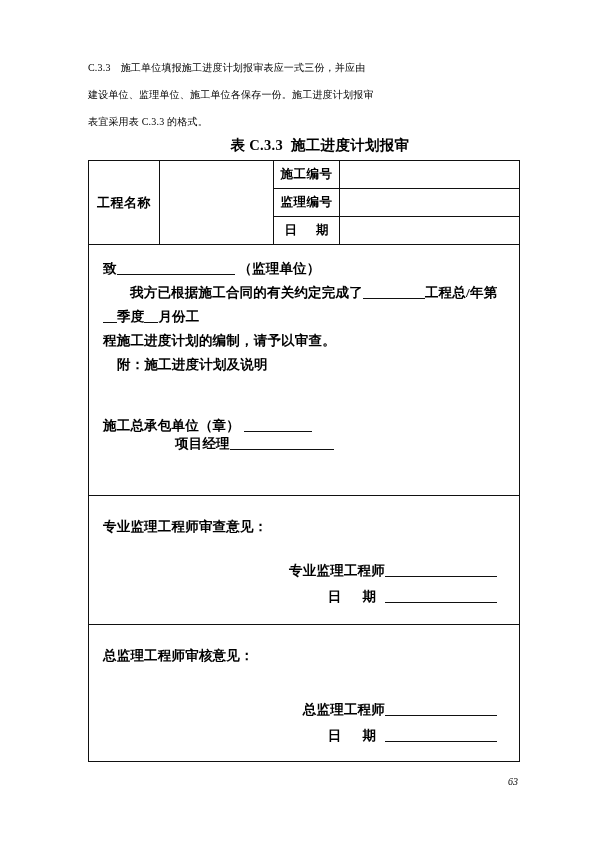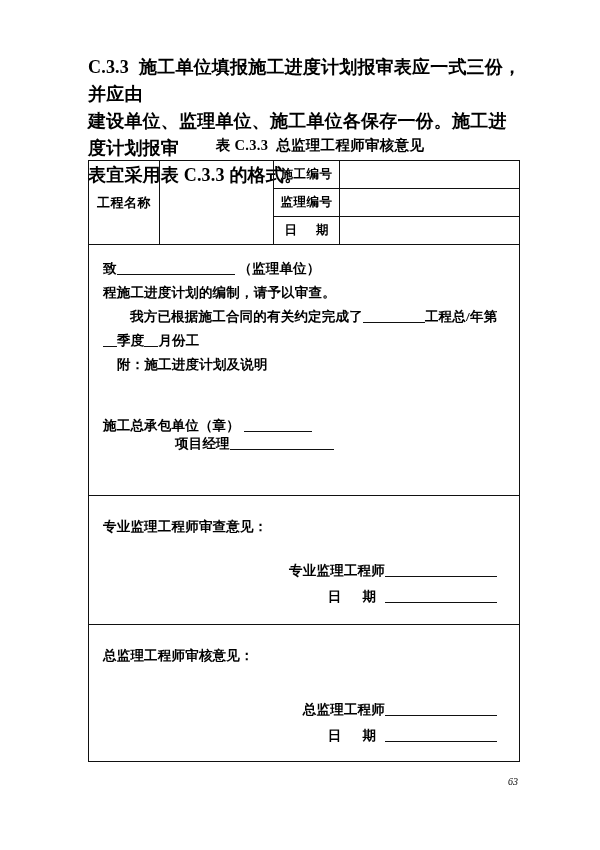--- a/index.html
+++ b/index.html
@@ -15,23 +15,23 @@
     position: relative;
     overflow: hidden;
   }
 
   
   .intro {
     position: absolute;
     left: 88px;
     top: 54px;
     width: 434px;
-    font-size: 18px;
+    font-size: 10px;
     line-height: 27px;
-    font-weight: bold;
+    font-weight: normal;
     letter-spacing: 0.2px;
   }
   .intro .clause-no {
     font-family: "Liberation Serif", serif;
     margin-right: 10px;
   }
   .intro .l2 { text-indent: 0; }
 
   
   .table-caption {
@@ -197,21 +197,21 @@
 
 <div class="intro">
   <div class="l1">
     <span class="clause-no">C.3.3</span><span>施工单位填报施工进度计划报审表应一式三份，并应由</span>
   </div>
   <div class="l2">建设单位、监理单位、施工单位各保存一份。施工进度计划报审</div>
   <div class="l2">表宜采用表 C.3.3 的格式。</div>
 </div>
 
 <div class="table-caption">
-  <span class="cap-no">表 C.3.3</span><span>总监理工程师审核意见</span>
+  <span class="cap-no">表 C.3.3</span><span>施工进度计划报审</span>
 </div>
 
 <div class="form-table">
 
   <div class="hdr-row">
     <div class="hdr-c1">工程名称</div>
     <div class="hdr-c2"></div>
     <div class="hdr-c34">
 
       <div class="hdr-sub">
@@ -231,25 +231,25 @@
 
     </div>
   </div>
 
   <div class="body-row">
     <div class="ln">
       <span>致</span><span class="blank b-long"></span>
       <span>（监理单位）</span>
     </div>
 
-    <div class="ln">程施工进度计划的编制，请予以审查。</div>
-
     <div class="ln indent">
       <span>我方已根据施工合同的有关约定完成了</span><span class="blank b-mid"></span><span>工程总/年第</span><span class="blank b-tiny"></span><span>季度</span><span class="blank b-tiny"></span><span>月份工</span>
     </div>
+
+    <div class="ln">程施工进度计划的编制，请予以审查。</div>
 
     <div class="ln indent-sm">附：施工进度计划及说明</div>
 
     <div class="sig-line-1">
       <span class="left"><span>施工总承包单位（章）</span>&nbsp;<span class="blank b-sign"></span></span>
       <span class="right"><span>项目经理</span><span class="blank b-sign2"></span></span>
     </div>
   </div>
 
   <div class="opinion-row r3">

